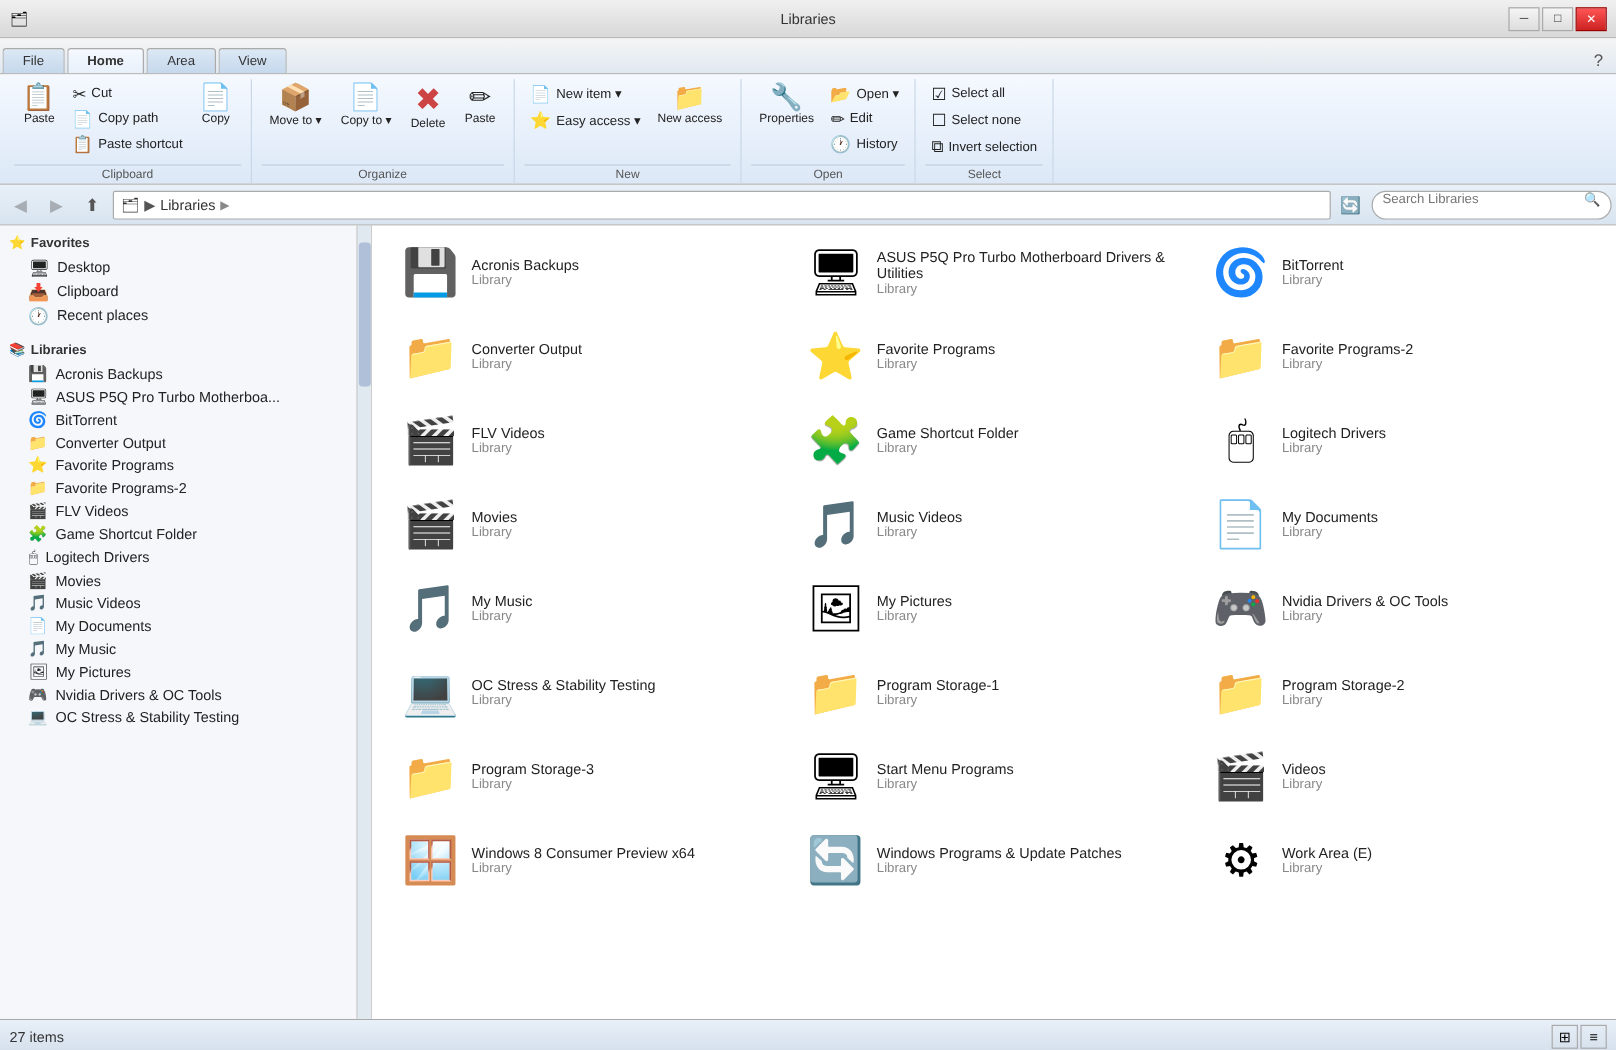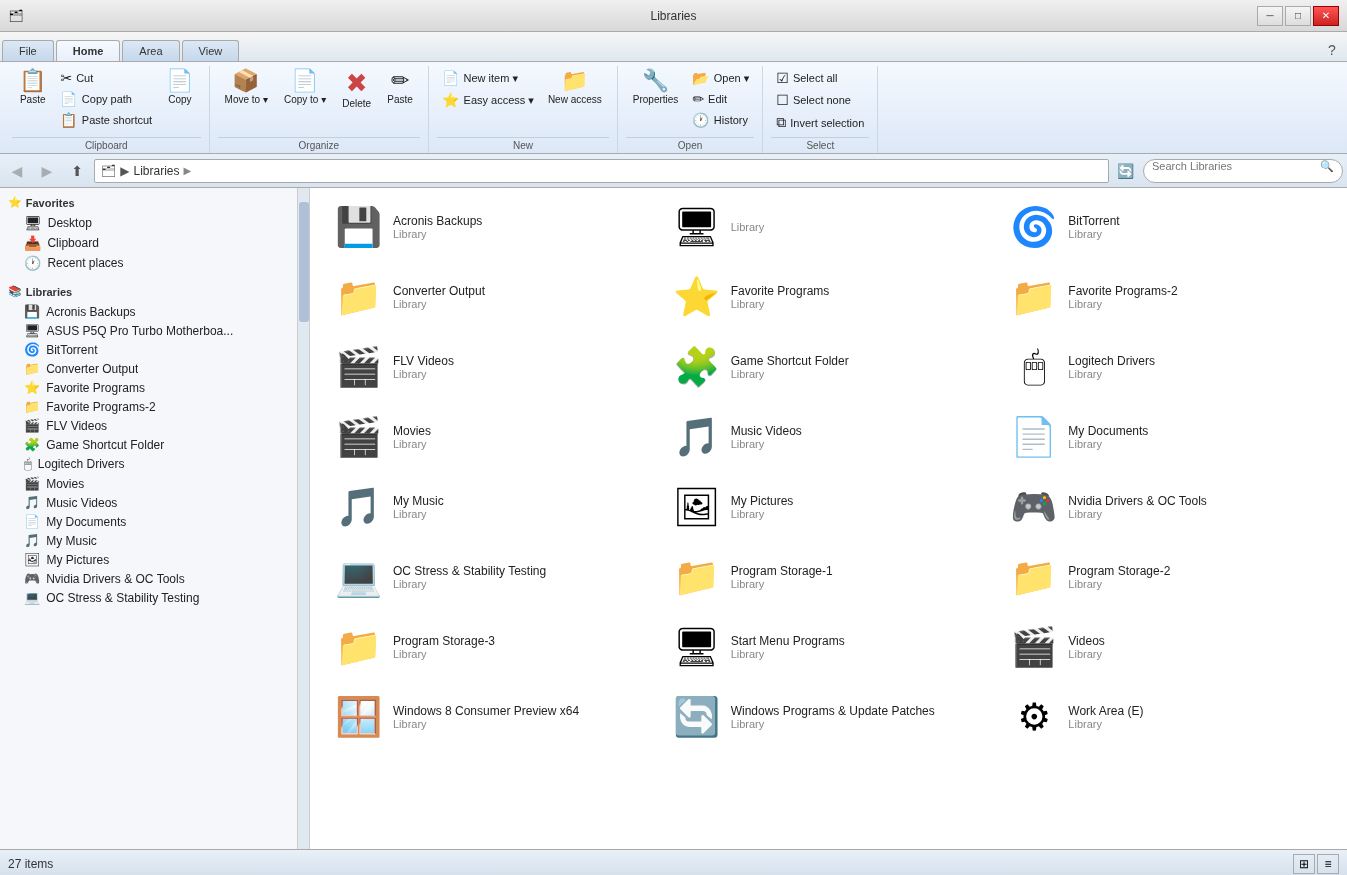--- a/index.html
+++ b/index.html
@@ -447,20 +447,21 @@
         <div class="library-item">
     <div class="library-icon" style="font-size:38px;">💾</div>
     <div class="library-info">
       <div class="name">Acronis Backups</div>
       <div class="type">Library</div>
     </div>
   </div>
         <div class="library-item">
     <div class="library-icon" style="font-size:38px;">🖥</div>
     <div class="library-info">
+      <div class="name">ASUS P5Q Pro Turbo Motherboard Drivers &amp; Utilities</div>
       <div class="type">Library</div>
     </div>
   </div>
         <div class="library-item">
     <div class="library-icon" style="font-size:38px;">🌀</div>
     <div class="library-info">
       <div class="name">BitTorrent</div>
       <div class="type">Library</div>
     </div>
   </div>

